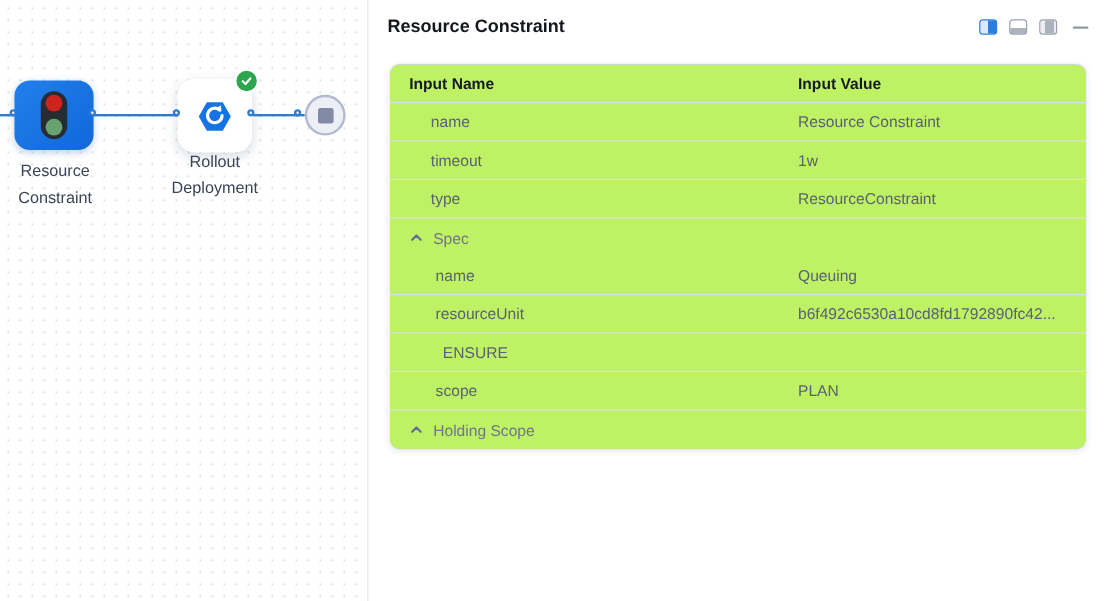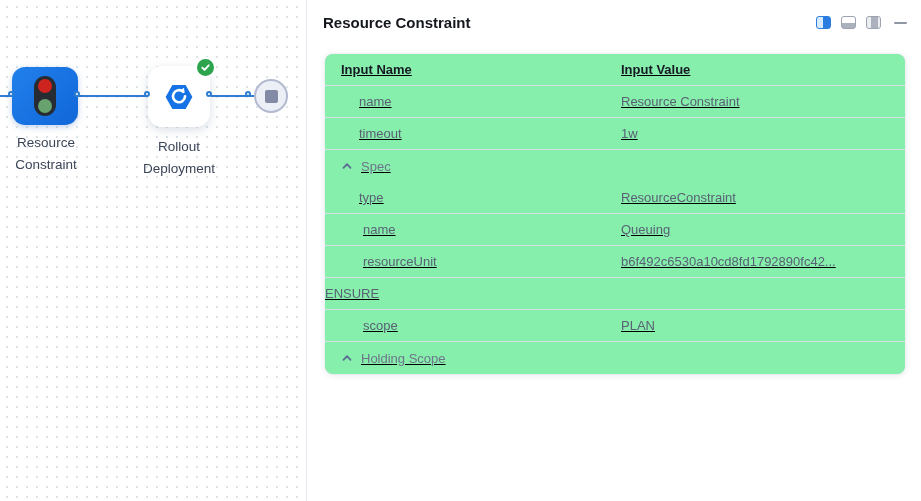--- a/index.html
+++ b/index.html
@@ -30,50 +30,50 @@
              box-shadow:0 3px 10px rgba(50,70,110,.18); z-index:2; }
   .badge { position:absolute; top:-9px; right:-6px; width:21px; height:21px; border-radius:50%;
            background:#2da44e; border:2px solid #fff; display:flex; align-items:center;
            justify-content:center; }
   .node-end { position:absolute; left:254px; top:79px; width:34px; height:34px; border-radius:50%;
               background:#edeff6; border:2px solid #b3b9ce; display:flex; align-items:center;
               justify-content:center; z-index:2; }
   .end-square { width:13px; height:13px; background:#828aa6; border-radius:2px; }
   .node-label { position:absolute; font-size:13.5px; line-height:22px; color:#3c4557; text-align:center; }
   .label-rc { left:1px; top:132px; width:90px; }
-  .label-ro { left:128px; top:136px; width:102px; }
+  .label-ro { left:128px; top:124px; width:102px; }
 
   
   .panel { flex:1; background:#fff; display:flex; flex-direction:column; }
   .panel-header { display:flex; align-items:center; padding:14px 14px 0 16px; }
   .panel-title { flex:1; font-weight:bold; font-size:15px; color:#14171d; }
   .controls { display:flex; align-items:center; gap:10px; }
   .wicon { width:15px; height:13px; border-radius:3px; cursor:pointer; }
   .dock-right { border:1.5px solid #2b7de0; background:linear-gradient(90deg,#d8eaff 0 46%, #2b7de0 46%); }
   .dock-bottom { border:1.5px solid #9ba2b0; background:linear-gradient(180deg,#ffffff 0 58%, #abb1bd 58%); }
   .dock-float { border:1.5px solid #9ba2b0; background:linear-gradient(90deg,#eceef2 0 30%, #abb1bd 30% 88%, #eceef2 88%); }
   .minimize { width:13px; height:2px; background:#8f96a4; border-radius:1px; margin-left:3px; cursor:pointer; }
 
   .tabs { display:flex; margin-top:24px; padding-left:20px; border-bottom:1px solid #e7e9ef; }
   .tab { padding:10px 4px 11px; margin-right:25px; font-size:14px; color:#272c38; cursor:pointer; }
   .tab.active { font-weight:bold; color:#10131a; box-shadow:inset 0 -3px 0 #2667cf; }
 
-  .card { margin:23px 16px 0 18px; background:#86efac; border-radius:8px;
-          box-shadow:0 1px 6px rgba(25,39,80,.12), 0 0 1px rgba(25,39,80,.18);text-decoration:underline; }
+  .card { margin:23px 16px 0 18px; background:#bef264; border-radius:8px;
+          box-shadow:0 1px 6px rgba(25,39,80,.12), 0 0 1px rgba(25,39,80,.18); }
   .t-row { display:flex; align-items:center; height:32px; border-bottom:1px solid #dadee8;
            font-size:13px; color:#596175; }
   .t-row.group, .t-row:last-child { border-bottom:none; }
   .t-head { font-weight:bold; color:#161a24; }
   .t-key { width:296px; flex:none; white-space:nowrap; overflow:hidden; }
   .t-head .t-key { padding-left:16px; }
   .t-key.lvl1 { padding-left:34px; }
   .t-key.lvl2 { padding-left:38px; }
   .t-key.grp { display:flex; align-items:center; gap:8px; padding-left:16px; color:#6d758a; }
   .chev { display:inline-flex; cursor:pointer; }
-  .t-val { flex:1; padding-right:12px; white-space:nowrap; overflow:hidden; text-overflow:ellipsis; }
+  .t-val { flex:1; padding-right:12px; white-space:nowrap; overflow:hidden; text-overflow:ellipsis;margin-left:44px; }
 </style>
 </head>
 <body>
 
 <div class="app">
 
   <div class="canvas">
     <div class="edge edge-1"></div>
     <div class="edge edge-2"></div>
     <div class="edge edge-3"></div>
@@ -131,34 +131,34 @@
       </div>
       <div id="rows">
           <div class="t-row">
             <div class="t-key lvl1">name</div>
             <div class="t-val">Resource Constraint</div>
           </div>
           <div class="t-row">
             <div class="t-key lvl1">timeout</div>
             <div class="t-val">1w</div>
           </div>
+          <div class="t-row">
+            <div class="t-key lvl1">type</div>
+            <div class="t-val">ResourceConstraint</div>
+          </div>
           <div class="t-row group">
             <div class="t-key grp">
               <span class="chev">
                 <svg width="12" height="12" viewBox="0 0 12 12">
                   <path d="M2.5 7.8 L6 4.2 L9.5 7.8" fill="none" stroke="#5c6d96" stroke-width="1.8" stroke-linecap="round" stroke-linejoin="round"></path>
                 </svg>
               </span>
               <span>Spec</span>
             </div>
             <div class="t-val"></div>
-          </div>
-          <div class="t-row">
-            <div class="t-key lvl1">type</div>
-            <div class="t-val">ResourceConstraint</div>
           </div>
           <div class="t-row">
             <div class="t-key lvl2">name</div>
             <div class="t-val">Queuing</div>
           </div>
           <div class="t-row">
             <div class="t-key lvl2">resourceUnit</div>
             <div class="t-val">b6f492c6530a10cd8fd1792890fc42...</div>
           </div>
           <div class="t-row">

